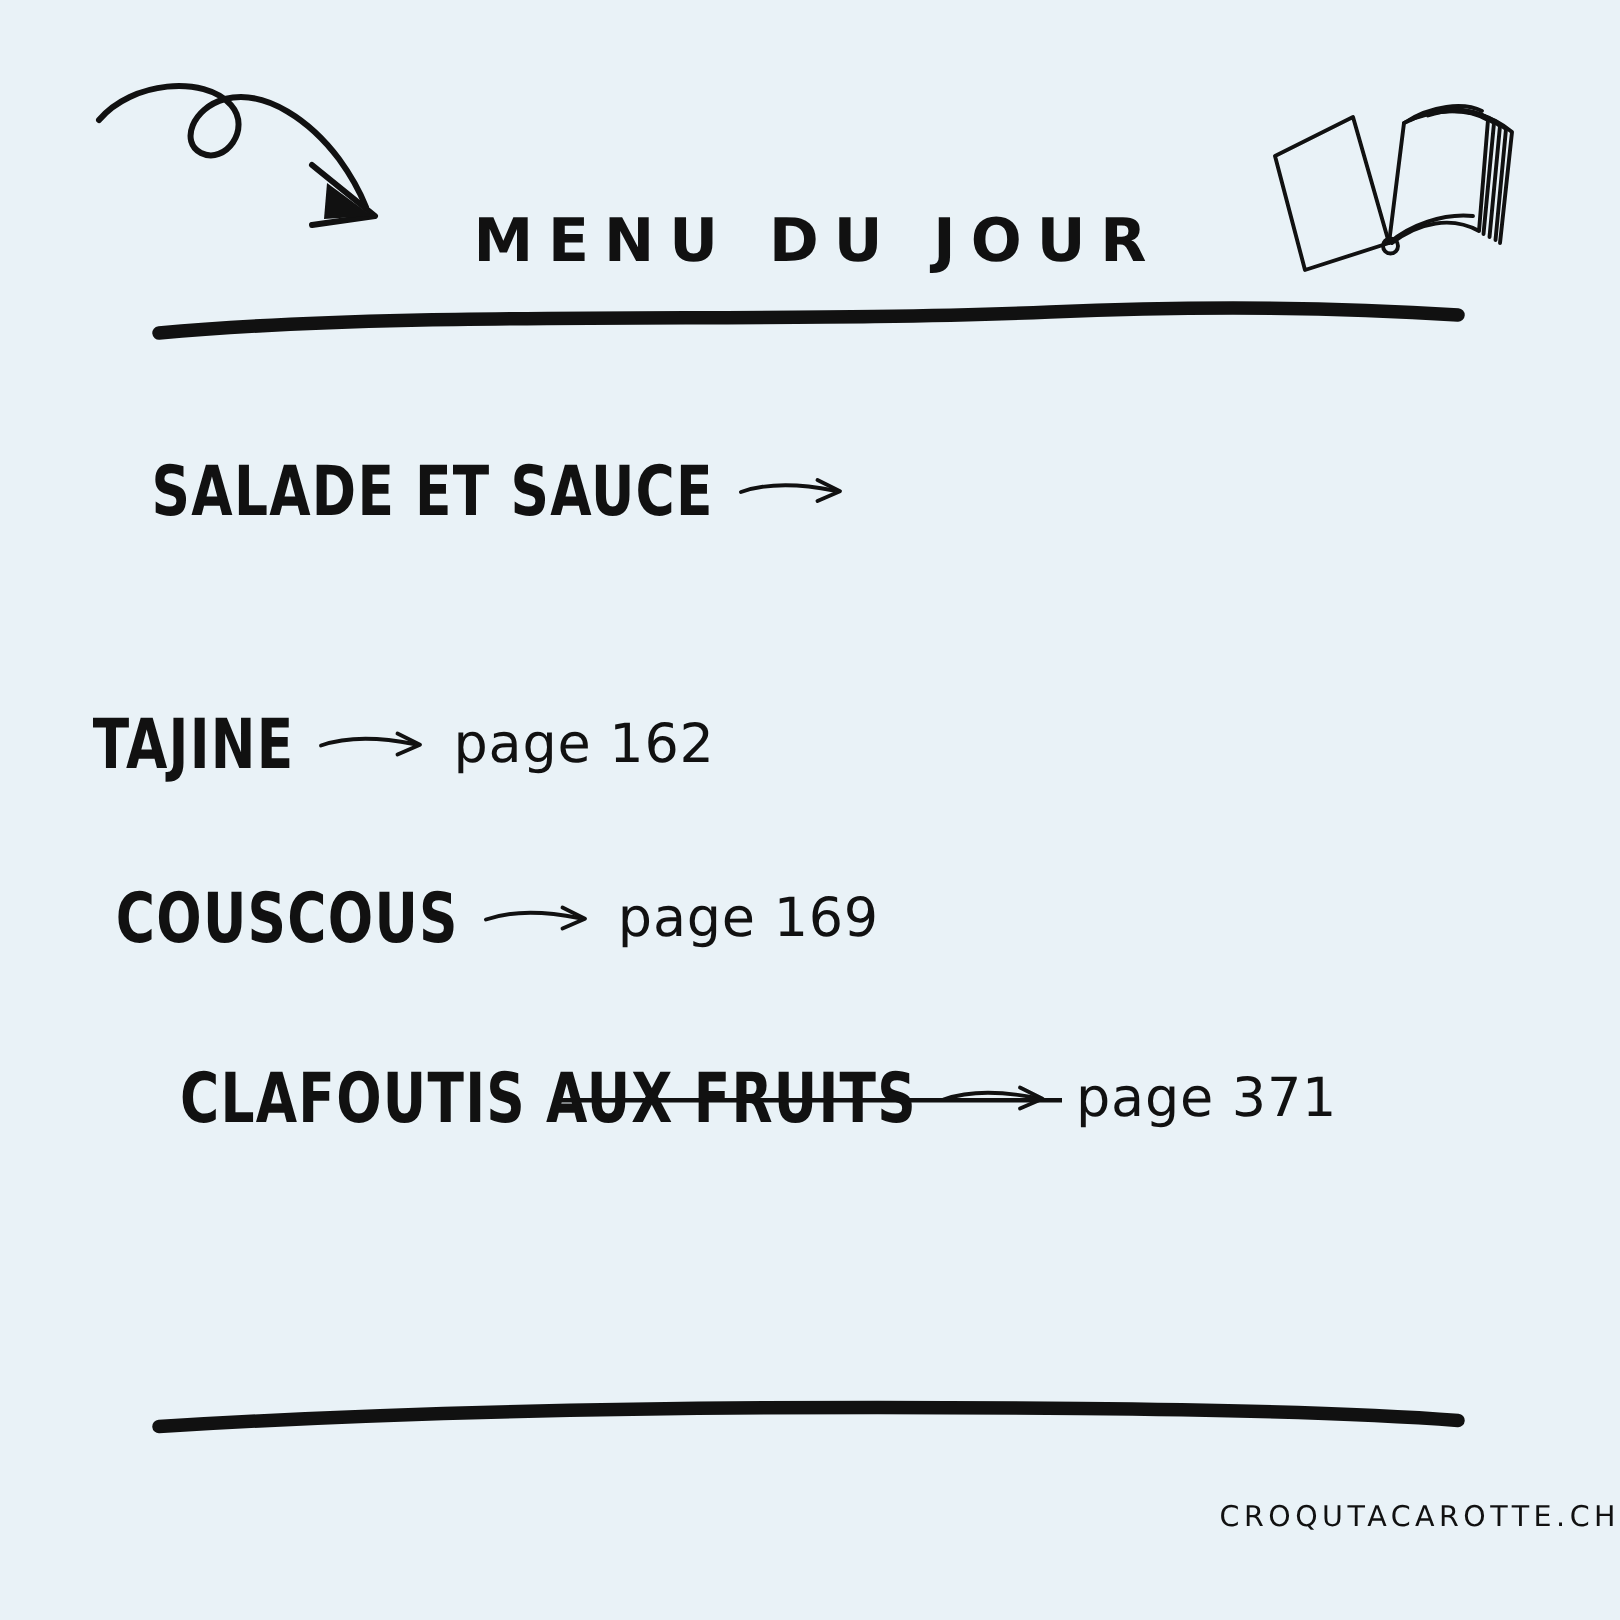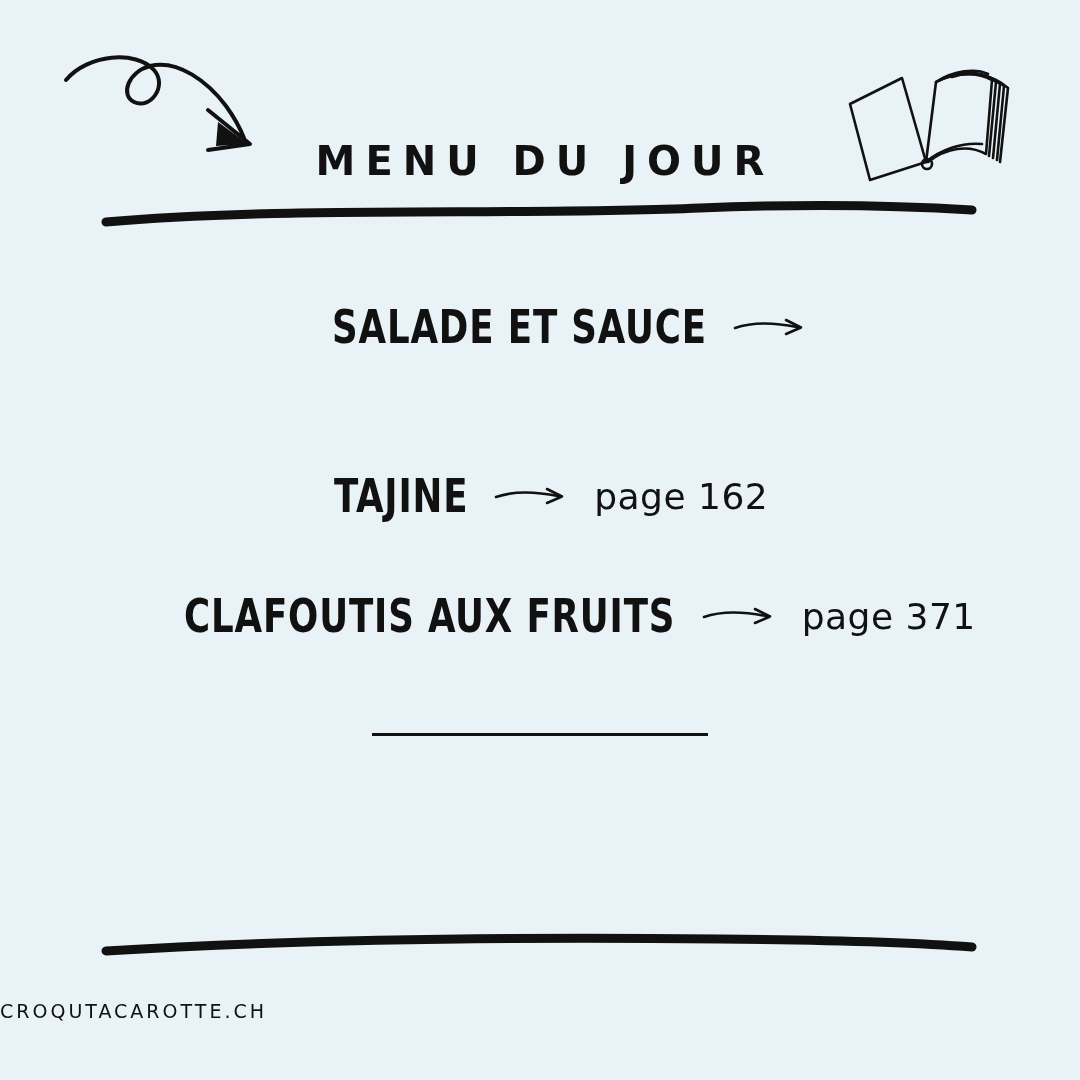--- a/index.html
+++ b/index.html
@@ -87,23 +87,23 @@
   
   .entries {
     position: absolute;
     top: 300px;
     left: 0;
     width: 1080px;
   }
   .entry {
     display: flex;
     align-items: center;
-    justify-content: center;
-    gap: 24px;
+    gap: 14px;
     white-space: nowrap;
+    padding-left: 40px;
   }
   .entry-dish {
     font-family: "DejaVu Sans Condensed", "Liberation Sans Narrow", "Liberation Sans", sans-serif;
     font-weight: 700;
     font-size: 46px;
     letter-spacing: 1px;
     color: #111111;
     transform: scaleX(0.86);
     transform-origin: right center;
   }
@@ -127,21 +127,21 @@
   .entry-4 { margin-top: 66px; }
 
   .entry-4 .entry-dish { font-size: 46px; }
 
   
   .footer {
     position: absolute;
     top: 1000px;
     left: 0;
     width: 1080px;
-    text-align: left;
+    text-align: right;
   }
   .footer-text {
     font-family: "DejaVu Sans", sans-serif;
     font-size: 19px;
     letter-spacing: 3px;
     font-weight: 400;
     color: #111111;
   }
 </style>
 </head>
@@ -189,20 +189,28 @@
 
     <div class="entry entry-2">
       <span class="entry-dish">TAJINE</span>
       <svg class="entry-arrow" viewBox="0 0 78 24">
         <path d="M4 13 C 24 6, 46 8, 66 12" fill="none" stroke="#111111" stroke-width="2.6" stroke-linecap="round"></path>
         <path d="M55 5 L70 12.5 L55 19" fill="none" stroke="#111111" stroke-width="2.6" stroke-linecap="round" stroke-linejoin="round"></path>
       </svg>
       <span class="entry-page">page 162</span>
     </div>
 
+    <div class="entry entry-3">
+      <span class="entry-dish">COUSCOUS</span>
+      <svg class="entry-arrow" viewBox="0 0 78 24">
+        <path d="M4 13 C 24 6, 46 8, 66 12" fill="none" stroke="#111111" stroke-width="2.6" stroke-linecap="round"></path>
+        <path d="M55 5 L70 12.5 L55 19" fill="none" stroke="#111111" stroke-width="2.6" stroke-linecap="round" stroke-linejoin="round"></path>
+      </svg>
+      <span class="entry-page">page 169</span>
+    </div>
 
     <div class="entry entry-4">
       <span class="entry-dish">CLAFOUTIS AUX FRUITS</span>
       <svg class="entry-arrow" viewBox="0 0 78 24">
         <path d="M4 13 C 24 6, 46 8, 66 12" fill="none" stroke="#111111" stroke-width="2.6" stroke-linecap="round"></path>
         <path d="M55 5 L70 12.5 L55 19" fill="none" stroke="#111111" stroke-width="2.6" stroke-linecap="round" stroke-linejoin="round"></path>
       </svg>
       <span class="entry-page">page 371</span>
     </div>
 

